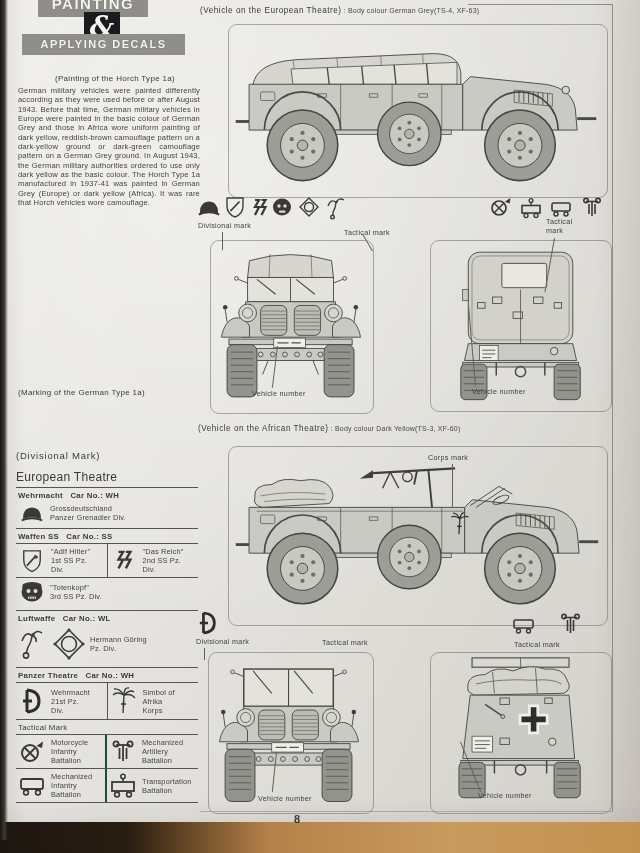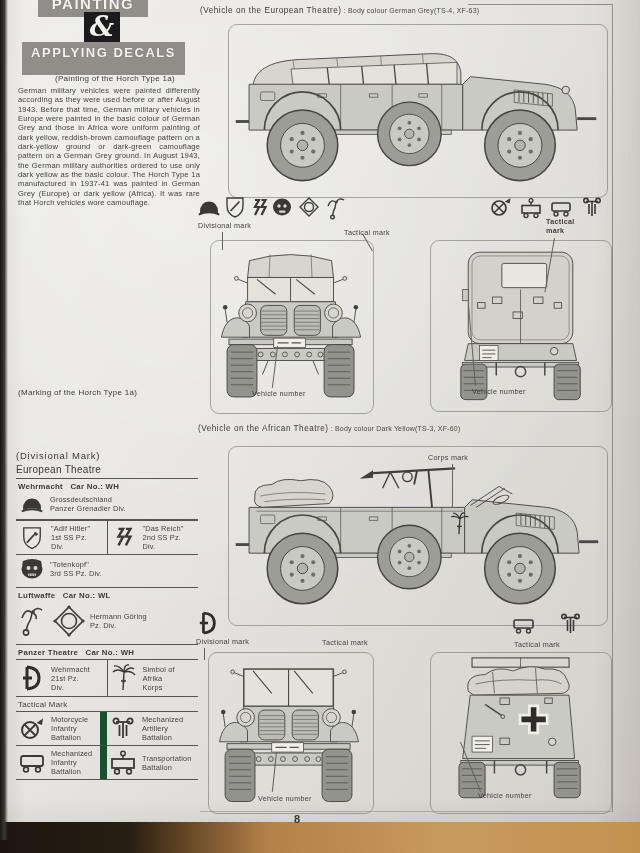--- a/index.html
+++ b/index.html
@@ -25,32 +25,32 @@
         letter-spacing:1.5px;text-shadow:0 0 1px rgba(70,70,68,.6);}
   .amp{position:absolute;background:#1b1a1d;color:#f4f3ee;text-align:center;
        font-family:"DejaVu Serif",serif;font-style:italic;font-weight:bold;}
   
   .ptitle{position:absolute;font-size:8px;letter-spacing:.3px;color:#3b3a37;}
   .pbody{position:absolute;width:182px;font-size:7.6px;line-height:9.35px;text-align:justify;
          letter-spacing:.15px;color:#45433f;}
   
   .ltable{position:absolute;left:16px;top:450px;width:182px;}
   .tt{font-size:9.5px;letter-spacing:.8px;}
-  .ts{font-size:10px;margin-top:3px;letter-spacing:.3px;}
+  .ts{font-size:12px;margin-top:9px;letter-spacing:.3px;}
   .hrule{border-top:1px solid #55544e;margin-top:3px;}
   .th{font-size:7.8px;font-weight:bold;letter-spacing:.3px;padding:3px 0 2px 2px;white-space:pre-wrap;}
   .trow{display:flex;align-items:center;gap:4px;padding:2px 0 3px 2px;}
   .ttext{font-size:7.4px;line-height:9px;white-space:pre-line;color:#45433f;letter-spacing:.15px;}
   .tic{width:28px;flex:none;display:flex;justify-content:center;align-items:center;}
   .cells{display:flex;border-top:1px solid #55544e;border-bottom:1px solid #55544e;}
   .cell{flex:1;display:flex;gap:5px;align-items:center;padding:3px 2px;}
   .cell + .cell{border-left:1px solid #55544e;}
   .tgrid{display:grid;grid-template-columns:1fr 1fr;border-top:1px solid #55544e;border-bottom:1px solid #55544e;}
   .tg{display:flex;gap:5px;align-items:center;padding:3px 2px;}
-  .tg.br{border-right:7px solid #14532d;align-items:center;}
+  .tg.br{border-right:2px solid #14532d;align-items:center;}
   .tg.bb{border-bottom:1px solid #55544e;}
   
   .rtitle{position:absolute;font-size:8.2px;letter-spacing:.5px;color:#3b3a37;white-space:nowrap;}
   .rsub{font-size:7px;letter-spacing:.2px;color:#4a4843;}
   .rl{position:absolute;font-size:7.2px;letter-spacing:.3px;color:#3f3e3a;white-space:pre-line;}
   .ibox{position:absolute;border:1px solid rgba(110,108,102,.55);border-radius:9px;}
   .ln{position:absolute;width:1px;background:#62615b;transform-origin:top left;}
   .pgnum{position:absolute;font-size:11px;font-weight:bold;color:#3b3a37;}
   .art{position:absolute;}
   svg{display:block;}
@@ -62,45 +62,46 @@
 <div class="paper"></div>
 <div class="tablewood"></div>
 <div class="spine"></div>
 
 <div class="frame" style="left:612px;top:4px;width:1px;height:808px;"></div>
 <div class="frame" style="left:468px;top:4px;width:144px;height:1px;"></div>
 <div class="frame" style="left:200px;top:811px;width:412px;height:1px;opacity:.6;"></div>
 
 <div class="hbox" style="left:38px;top:-9px;width:110px;height:26px;line-height:26px;font-size:15px;">PAINTING</div>
 <div class="amp" style="left:84px;top:12px;width:36px;height:30px;line-height:30px;font-size:27px;">&amp;</div>
-<div class="hbox" style="left:22px;top:42px;width:163px;height:33px;line-height:21px;font-size:13px;">APPLYING DECALS</div>
+<div class="hbox" style="left:22px;top:34px;width:163px;height:21px;line-height:21px;font-size:11px;">APPLYING DECALS</div>
 
 <div class="ptitle" style="left:18px;top:74px;margin-left:37px;">(Painting of the Horch Type 1a)</div>
 <div class="pbody" style="left:18px;top:86px;">German military vehicles were painted differently according as they were used before or after August 1943. Before that time, German military vehicles in Europe were painted in the basic colour of German Grey and those in Africa wore uniform painting of dark yellow, reddish-brown camouflage pattern on a dark-yellow ground or dark-green camouflage pattern on a German Grey ground.  In August 1943, the German military authorities ordered to use only dark yellow as the basic colour.  The Horch Type 1a manufactured in 1937-41 was painted in German Grey (Europe) or dark yellow (Africa).  It was rare that Horch vehicles wore camouflage.</div>
 
-<div class="ptitle" style="left:18px;top:388px;">(Marking of the Horch Type 1a)</div>
+<div class="ptitle" style="left:18px;top:388px;">(Marking of the German Type 1a)</div>
 
 <div class="ltable">
   <div class="tt">(Divisional Mark)</div>
   <div class="ts">European Theatre</div>
   <div class="hrule"></div>
   <div class="th">Wehrmacht   Car No.: WH</div>
 
   <div class="trow">
     <span class="tic">
       <svg width="24" height="17" viewBox="0 0 24 17">
             <path d="M3,13 Q3,3 12,2.5 Q21,3 21,13 L21,14 Q12,10.5 3,14 Z" fill="#3a3935"></path>
             <path d="M1.5,14.5 Q12,10 22.5,14.5 L22,16.3 Q12,12 2,16.3 Z" fill="#3a3935"></path>
           </svg>
     </span>
     <span class="ttext">Grossdeutschland
 Panzer Grenadier Div.</span>
   </div>
 
   <div class="hrule"></div>
+  <div class="th">Waffen SS   Car No.: SS</div>
 
   <div class="cells">
     <div class="cell">
       <span class="tic">
         <svg width="22" height="26" viewBox="0 0 24 26">
               <path d="M3,2 L21,2 L21,12 Q21,21 12,24.5 Q3,21 3,12 Z" fill="none" stroke="#3f3e3a" stroke-width="1.5"></path>
               <path d="M6.5,18 L16.5,7" stroke="#3f3e3a" stroke-width="2"></path>
               <path d="M14.5,6 L19,8.5 L16,11 Z" fill="#3f3e3a"></path>
             </svg>
       </span>
@@ -372,21 +373,21 @@
             <path d="M7,7 L7,17"></path>
             <path d="M10,4.5 L10,19"></path>
             <path d="M13,7 L13,17"></path>
           </g>
         </g>
   </svg>
 </div>
 
 <div class="rl" style="left:198px;top:221px;">Divisional mark</div>
 <div class="rl" style="left:344px;top:228px;">Tactical mark</div>
-<div class="rl" style="left:546px;top:217px;font-weight:bold;">Tactical
+<div class="rl" style="left:546px;top:217px;">Tactical
 mark</div>
 
 <div class="ibox" style="left:210px;top:240px;width:162px;height:172px;"></div>
 <div class="art" style="left:214px;top:244px;">
 <svg width="154" height="164" viewBox="0 0 165 172">
   <path d="M38,16 Q82,3 126,16 L128,34 L36,34 Z" fill="#d6d5ce" stroke="#4a4945"></path>
   <path d="M60,9 L59,34 M104,9 L105,34" stroke="#4a4945" stroke-width=".6" fill="none"></path>
   <rect x="36" y="34" width="92" height="26" fill="#e3e2db" stroke="#4a4945"></rect>
   <line x1="82" y1="34" x2="82" y2="60" stroke="#4a4945"></line>
   <path d="M46,36 L66,52 M88,36 L108,52" stroke="#4a4945" stroke-width="1.2"></path>

